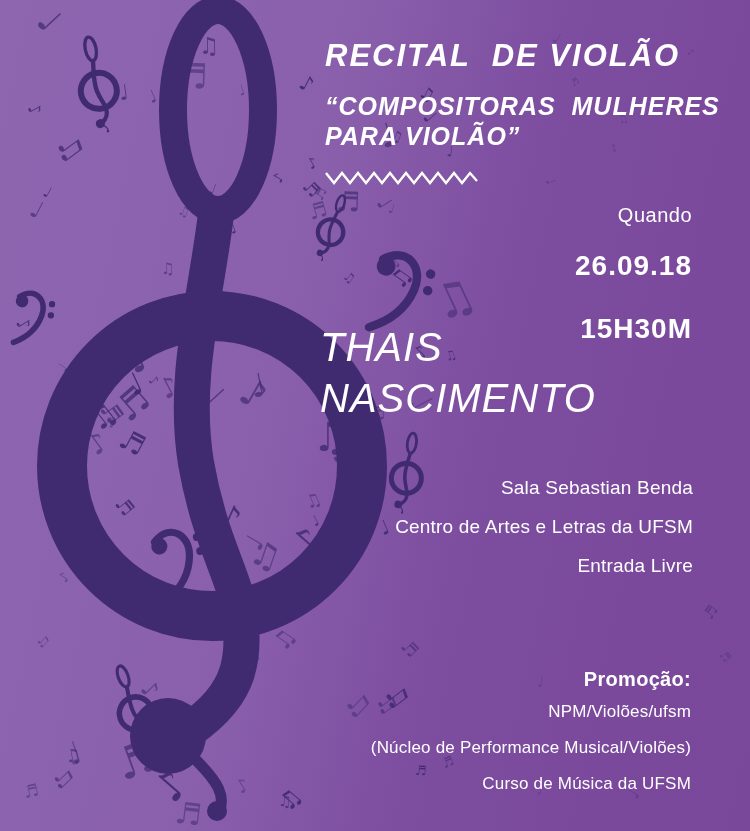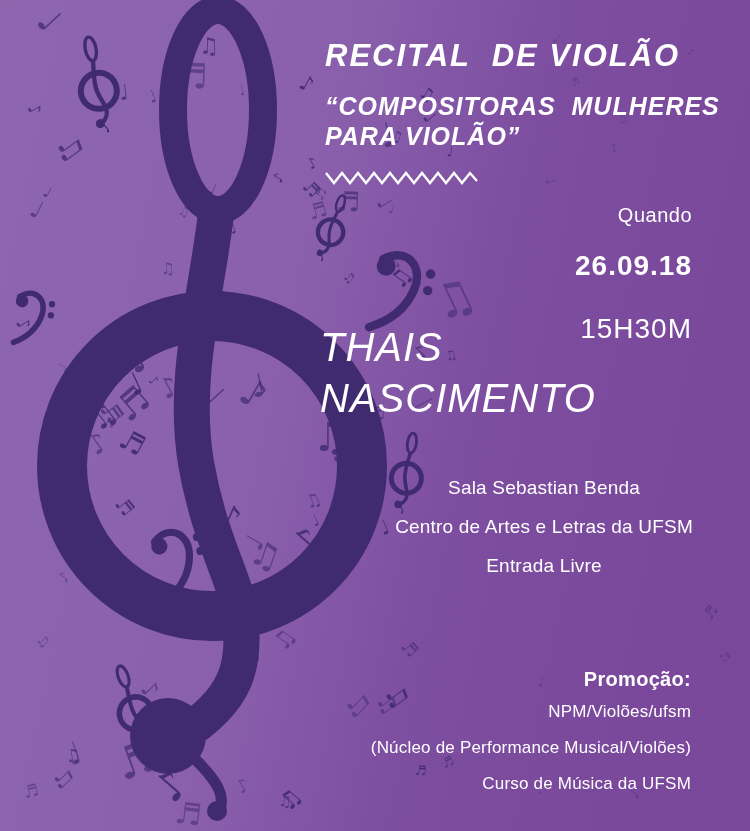--- a/index.html
+++ b/index.html
@@ -25,28 +25,28 @@
   }
   .subtitle{
     left:325px;top:92px;
     font-size:25px;font-weight:bold;letter-spacing:1px;
     white-space:pre-wrap;line-height:1.18;
   }
   .zigzag{position:absolute;left:325px;top:170px;width:156px;height:16px;}
   .when-block{position:absolute;right:58px;top:204px;text-align:right;color:#fff;}
   .when-label{font-size:20px;font-weight:normal;letter-spacing:0.5px;margin-bottom:23px;}
   .when-date{font-size:28px;font-weight:bold;letter-spacing:1px;margin-bottom:18px;}
-  .when-time{font-size:28px;font-weight:normal;letter-spacing:1px;margin-top:31px;}
+  .when-time{font-size:28px;font-weight:bold;letter-spacing:1px;margin-top:31px;}
   .artist{
     left:320px;top:322px;
     font-size:40px;font-weight:normal;letter-spacing:1px;
     white-space:pre-wrap;line-height:1.28;
   }
   .venue-block{position:absolute;right:57px;top:476px;text-align:right;color:#fff;}
-  .venue-block div{font-size:19px;line-height:23px;margin-bottom:16px;letter-spacing:0.2px;text-align:center;}
+  .venue-block div{font-size:19px;line-height:23px;margin-bottom:16px;letter-spacing:0.2px;}
   .promo-block{position:absolute;right:59px;top:668px;text-align:right;color:#fff;}
   .promo-label{font-size:20px;font-weight:bold;margin-bottom:10px;letter-spacing:0.3px;}
   .promo-block .promo-line{font-size:17px;line-height:21px;margin-bottom:15px;letter-spacing:0.2px;}
 </style>
 </head>
 <body>
 
 <div class="poster">
 
   <svg class="decor-svg" viewBox="0 0 750 831" aria-hidden="true">

